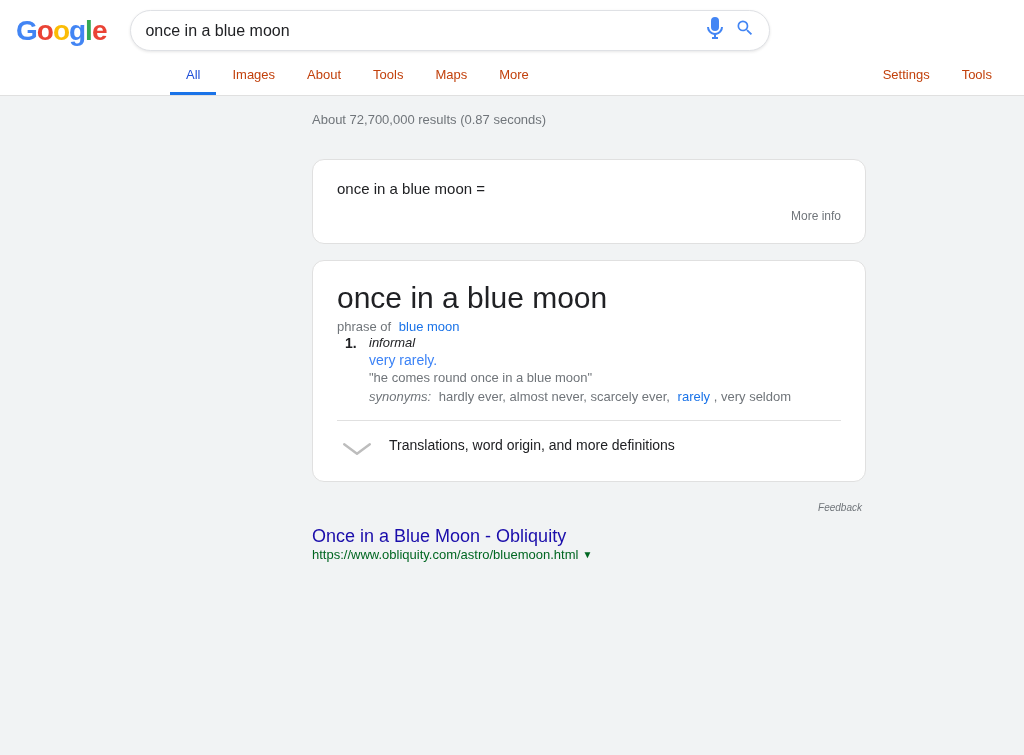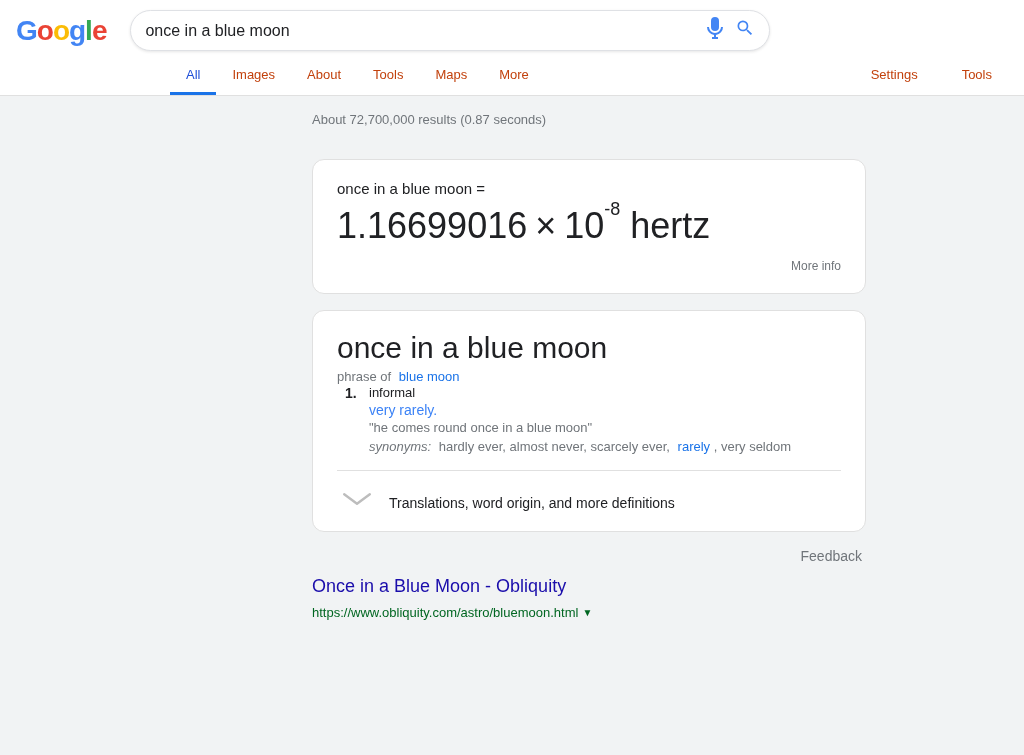--- a/index.html
+++ b/index.html
@@ -88,21 +88,21 @@
       gap: 4px;
     }
     .nav-tab.active {
       color: #1d4ed8;
       border-bottom: 3px solid #1a73e8;
       font-weight: 400;
     }
     .nav-right {
       margin-left: auto;
       display: flex;
-      gap: 12px;
+      gap: 0;
     }
     .content {
       max-width: 740px;
       margin: 0 auto;
       padding: 16px 16px 0 170px;
     }
     .results-count {
       color: #70757a;
       font-size: 13px;
       margin-bottom: 32px;
@@ -167,20 +167,21 @@
       display: flex;
       gap: 8px;
       margin-bottom: 8px;
     }
     .def-number {
       font-weight: bold;
       min-width: 16px;
     }
     .def-content { flex: 1; }
     .def-informal {
+      font-style: italic;
       color: #202124;
       font-size: 13px;
     }
     .def-text {
       font-size: 14px;
       color: #3b82f6;
       margin-top: 2px;
     }
     .def-example {
       color: #70757a;
@@ -195,21 +196,21 @@
     .def-synonyms .syn-label {
       font-style: italic;
     }
     .def-synonyms .syn-link {
       color: #1a73e8;
       text-decoration: none;
       cursor: pointer;
     }
     .translations-bar {
       display: flex;
-      align-items: flex-end;
+      align-items: flex-start;
       gap: 12px;
       padding-top: 16px;
       border-top: 1px solid #e0e0e0;
       margin-top: 16px;
       cursor: pointer;
     }
     .chevron-icon {
       width: 40px;
       height: 24px;
       display: flex;
@@ -224,40 +225,41 @@
       color: #202124;
       font-size: 14px;
     }
     .feedback-row {
       text-align: right;
       margin-bottom: 12px;
       padding-right: 4px;
     }
     .feedback-link {
       color: #70757a;
-      font-size: 14px;
+      font-style: italic;
+      font-size: 10px;
       text-decoration: none;
       cursor: pointer;
     }
     .result-item {
       margin-bottom: 20px;
     }
     .result-title a {
       color: #1a0dab;
       font-size: 18px;
       text-decoration: none;
       font-weight: normal;
     }
     .result-url {
       color: #006621;
       font-size: 13px;
       display: flex;
       align-items: center;
       gap: 4px;
-      margin-top: 8px;
+      margin-top: 0;
     }
     .result-url .dropdown-arrow {
       color: #006621;
       font-size: 10px;
     }
     .result-snippet {
       font-size: 13px;
       color: #545454;
       margin-top: 2px;
       line-height: 1.5;
@@ -309,28 +311,20 @@
       <a class="nav-tab">Tools</a>
     </div>
   </div>
 </div>
 
 <div class="content">
   <div class="results-count">About 72,700,000 results (0.87 seconds)</div>
 
   <div class="card">
     <div class="frequency-label">once in a blue moon =</div>
-    <div class="frequency-value">
-      <span>1.16699016</span>
-      <span style="margin: 0 4px;">×</span>
-      <span>
-        <span>10</span><sup style="font-size:18px;">-8</sup>
-      </span>
-      <span style="margin-left:6px;">hertz</span>
-    </div>
     <div class="more-info">
       <a>More info</a>
     </div>
   </div>
 
   <div class="card">
     <div class="definition-title">once in a blue moon</div>
     <div class="phrase-of">
       <span>phrase of</span>
       <a href="#" style="margin-left:4px;">blue moon</a>

